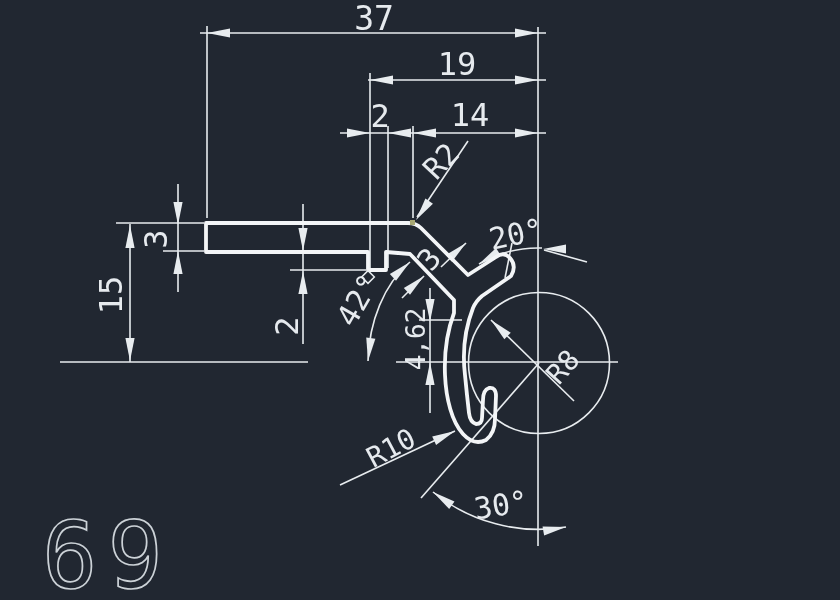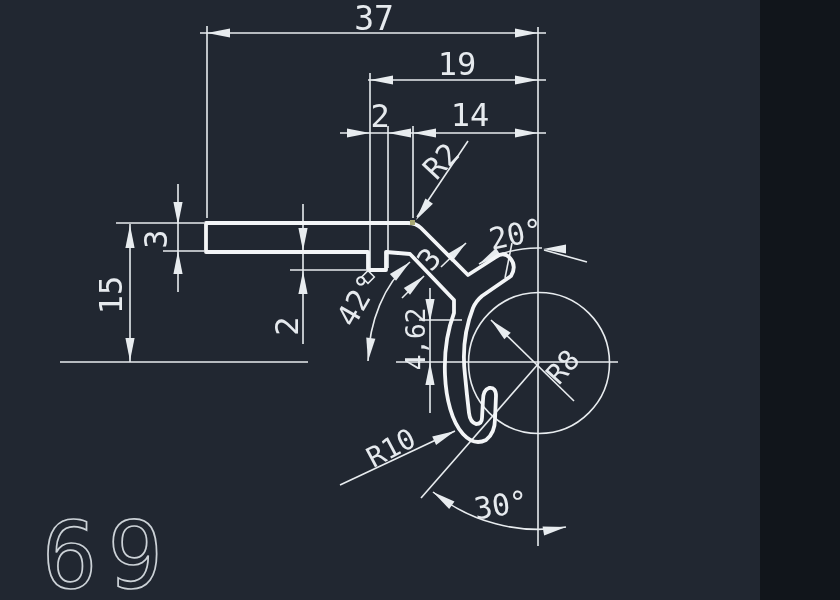--- a/index.html
+++ b/index.html
@@ -4,21 +4,21 @@
 <style>
   :root{
     --bg:#212731;
     --line:#e8ecef;
     --profile:#f3f5f7;
     --text:#e6eaee;
     --sheet:#ccd2d7;
   }
   html,body{margin:0;padding:0;background:#11151b;}
   .stage{
-    width:760px;height:600px;
+    width:840px;height:600px;
     background:var(--bg);
     position:relative;overflow:hidden;
     font-family:"DejaVu Sans Mono", monospace;
   }
   svg{display:block}
   .thin{stroke:var(--line);stroke-width:1.6;fill:none;}
   .arc{stroke:var(--line);stroke-width:1.6;fill:none;}
   .profile{stroke:var(--profile);stroke-width:3.8;fill:none;stroke-linejoin:round;stroke-linecap:round;}
   .arrow{fill:var(--line);stroke:none;}
   .dimtxt{font-family:"DejaVu Sans Mono", monospace;fill:var(--text);}

